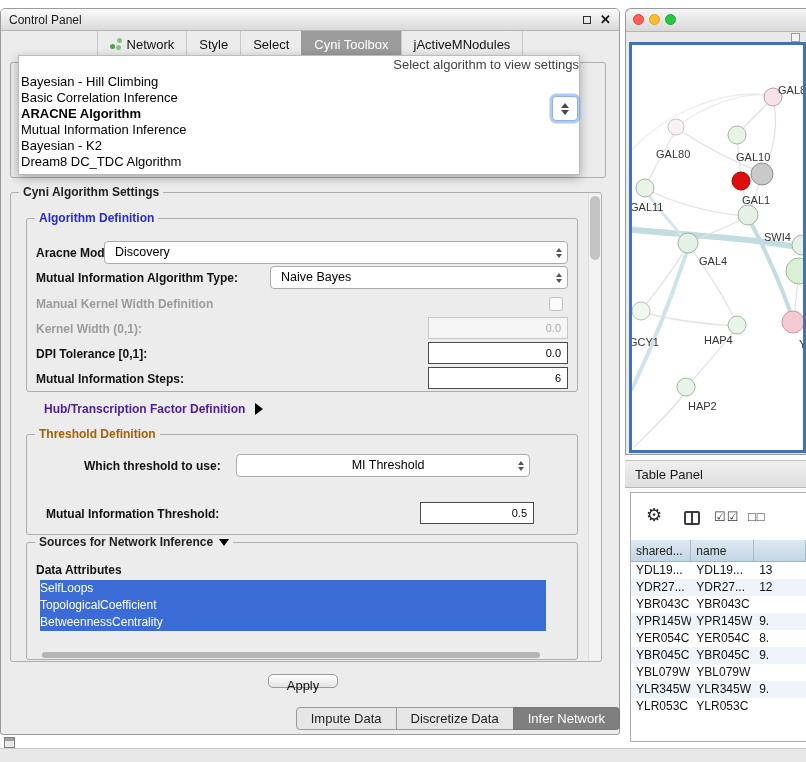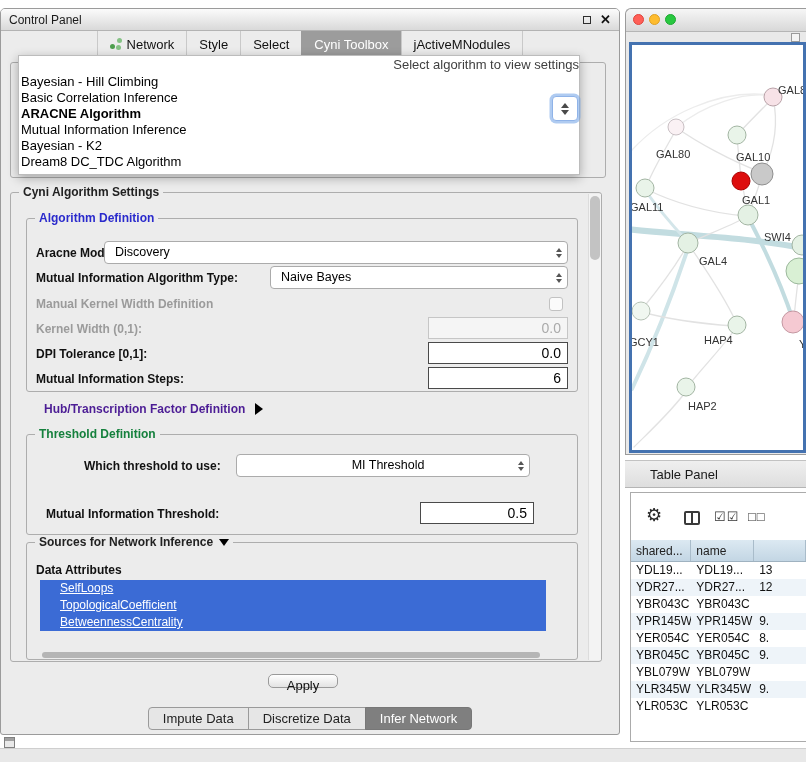--- a/index.html
+++ b/index.html
@@ -25,21 +25,21 @@
   .net-icon{position:relative;width:12px;height:12px;margin-right:5px;display:inline-block;}
   .net-icon::before{content:"";position:absolute;left:0;top:6px;width:5px;height:5px;border-radius:50%;background:#4d9e4d;}
   .net-icon::after{content:"";position:absolute;right:0;top:0;width:5px;height:5px;border-radius:50%;
     background:#85c285;box-shadow:-1px 7px 0 #85c285;}
 
   
   .groupbox{position:absolute;border:1px solid #adadad;border-radius:3px;box-sizing:border-box;}
   .fs-title{position:absolute;top:-8px;left:8px;background:#ececec;padding:0 4px;font-size:12px;
     font-weight:bold;color:#222;line-height:15px;white-space:nowrap;display:flex;align-items:center;}
   .fs-title.blue{color:#2a2acc;}
-  .fs-title.green{color:#15803d;}
+  .fs-title.green{color:#a16207;}
 
   
   .algo-popup{position:absolute;left:18px;top:55px;width:560px;height:118px;background:#fff;
     border:1px solid #bcbcbc;box-shadow:0 3px 10px rgba(0,0,0,0.30);z-index:20;}
   .algo-placeholder{height:18px;line-height:18px;text-align:right;color:#404040;font-size:13px;}
   .algo-item{height:16px;line-height:16px;padding-left:2px;font-size:13px;color:#000;white-space:nowrap;}
   .algo-item.selected{font-weight:bold;}
 
   
   .focus-stepper{position:absolute;left:552px;top:96px;width:26px;height:25px;background:#fff;
@@ -58,36 +58,36 @@
   
   .lbl{position:absolute;font-size:12px;font-weight:bold;color:#111;height:22px;line-height:22px;white-space:nowrap;}
   .lbl.disabled{color:#9b9b9b;}
   .combo{position:absolute;height:23px;background:#fff;border:1px solid #ababab;border-radius:4px;
     font-size:12.5px;line-height:21px;padding-left:10px;box-sizing:border-box;color:#000;}
   .combo .arrows{position:absolute;right:5px;top:0;bottom:0;display:flex;flex-direction:column;
     justify-content:center;align-items:center;gap:2px;}
   .combo .arrows .t-up{width:0;height:0;border-left:3.5px solid transparent;border-right:3.5px solid transparent;border-bottom:4.5px solid #555;}
   .combo .arrows .t-down{width:0;height:0;border-left:3.5px solid transparent;border-right:3.5px solid transparent;border-top:4.5px solid #555;}
   .field{position:absolute;box-sizing:border-box;height:22px;background:#fff;border:1px solid #4a4a4a;
-    font-size:14px;line-height:20px;text-align:right;padding-right:6px;color:#000;}
+    font-size:11px;line-height:20px;text-align:right;padding-right:6px;color:#000;}
   .field.disabled{border:1px solid #c6c6c6;background:#f5f5f5;color:#aaa;}
   .checkbox{position:absolute;width:14px;height:14px;background:#fbfbfb;border:1px solid #c2c2c2;border-radius:3px;box-sizing:border-box;}
   .hub-row{position:absolute;left:36px;top:398px;height:22px;display:flex;align-items:center;
     font-size:12px;font-weight:bold;color:#4c1d95;margin-left:8px;}
   .expand-right-icon{margin-left:10px;width:0;height:0;border-top:6px solid transparent;border-bottom:6px solid transparent;border-left:8px solid #000;}
   .collapse-down-icon{display:inline-block;margin-left:6px;width:0;height:0;border-left:5px solid transparent;border-right:5px solid transparent;border-top:7px solid #000;}
 
   .attr-list{position:absolute;left:40px;top:580px;width:506px;}
-  .attr-item{height:17px;line-height:17px;background:#3b6bd5;color:#fff;font-size:12px;padding-left:20px;white-space:nowrap;text-decoration:underline;}
+  .attr-item{height:17px;line-height:17px;background:#3b6bd5;color:#fff;font-size:12px;padding-left:0;white-space:nowrap;}
 
   .apply-btn{position:absolute;left:268px;top:674px;width:70px;height:14px;border:1px solid #9a9a9a;
     border-radius:5px;background:linear-gradient(#ffffff,#e3e3e3);font-size:13px;text-align:center;
     line-height:20px;box-sizing:border-box;color:#111;}
 
-  .bottom-tabs{position:absolute;left:0;top:707px;width:620px;display:flex;justify-content:center;height:23px;}
+  .bottom-tabs{position:absolute;left:0;top:707px;width:620px;display:flex;justify-content:flex-end;height:23px;}
   .bottom-tab{padding:0 14px;line-height:21px;font-size:13px;background:#e6e6e6;border:1px solid #9a9a9a;
     margin-left:-1px;color:#222;box-sizing:border-box;white-space:nowrap;}
   .bottom-tab:first-child{border-radius:4px 0 0 4px;margin-left:0;}
   .bottom-tab:last-child{border-radius:0 4px 4px 0;}
   .bottom-tab.active{background:#7f7f7f;color:#fff;border-color:#777;}
 
   .mini-restore{position:absolute;left:4px;top:737px;width:11px;height:11px;border:1px solid #808080;
     background:linear-gradient(#a0a0a0 0 3px,#e9e9e9 3px);box-sizing:border-box;}
   .footer{position:absolute;left:0;top:748px;width:806px;height:14px;background:#e8e8e8;border-top:1px solid #cfcfcf;}
 
@@ -102,21 +102,21 @@
   .tl.green{left:665px;background:#28c840;border:1px solid #1da832;}
   .mini-box{position:absolute;left:791px;top:33px;width:9px;height:9px;border:1px solid #9a9a9a;background:#f4f4f4;box-sizing:border-box;}
   .net-canvas{position:absolute;left:629px;top:42px;width:177px;height:411px;border:3px solid #4472b0;
     background:#fff;box-sizing:border-box;overflow:hidden;}
   .net-canvas svg{display:block;}
   .net-canvas text{font-family:"Liberation Sans",sans-serif;font-size:11px;fill:#333;}
 
   
   .tp-header{position:absolute;left:625px;top:460px;width:181px;height:28px;
     background:linear-gradient(#efefef,#dedede);border-top:1px solid #c2c2c2;border-bottom:1px solid #b5b5b5;
-    display:flex;align-items:center;padding-left:25px;box-sizing:border-box;font-size:13px;color:#1a1a1a;}
+    display:flex;align-items:center;padding-left:10px;box-sizing:border-box;font-size:13px;color:#1a1a1a;}
   .tp-body{position:absolute;left:630px;top:492px;width:176px;height:250px;background:#fff;
     border:1px solid #ababab;border-right:none;box-sizing:border-box;}
   .gear-icon{position:absolute;left:646px;top:504px;font-size:18px;color:#2a2a2a;z-index:2;}
   .colbrowser-icon{position:absolute;left:684px;top:511px;width:16px;height:14px;border:2px solid #3a3a3a;
     border-radius:2px;box-sizing:border-box;z-index:2;}
   .colbrowser-icon::after{content:"";position:absolute;left:5px;top:0;width:2px;height:100%;background:#3a3a3a;}
   .checks-icon{position:absolute;left:714px;top:509px;font-size:13px;color:#333;z-index:2;letter-spacing:1px;}
   .squares-icon{position:absolute;left:748px;top:509px;font-size:13px;color:#333;z-index:2;letter-spacing:1px;}
   .tbl-header{position:absolute;left:631px;top:540px;width:175px;height:22px;display:flex;
     background:linear-gradient(#dce9f2,#c3d6e4);border-bottom:1px solid #9fb2c0;box-sizing:border-box;z-index:2;}

